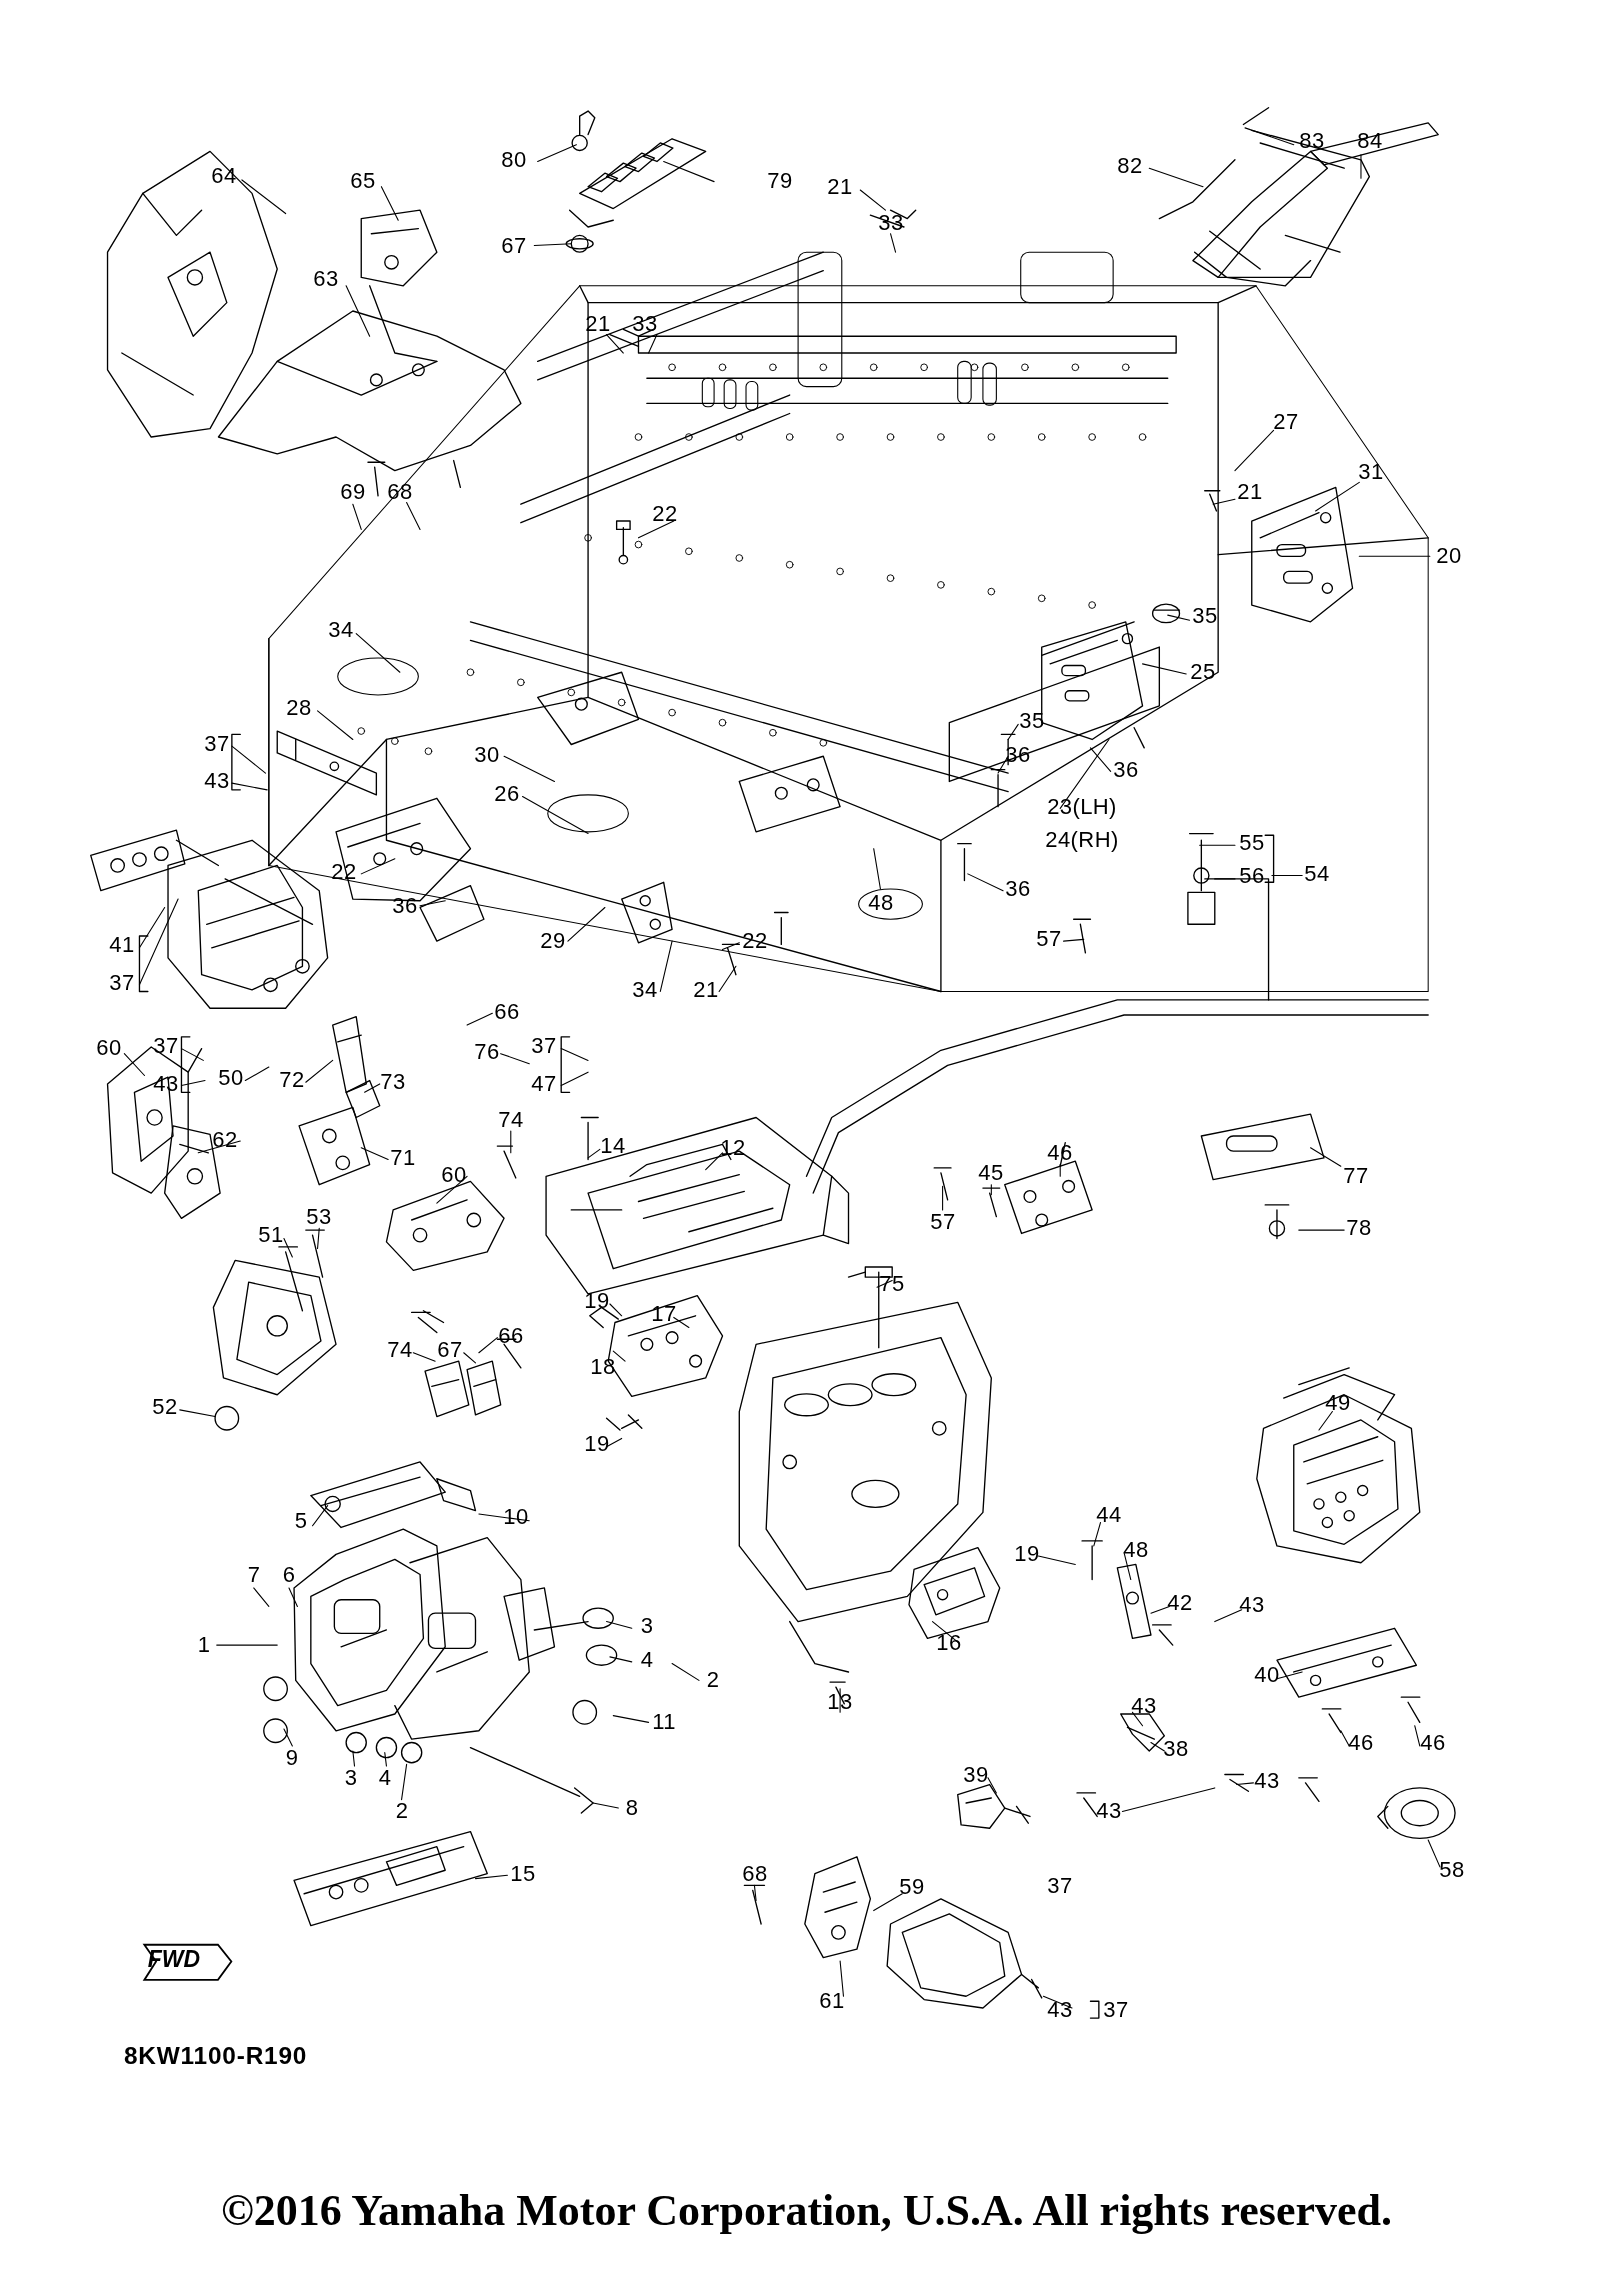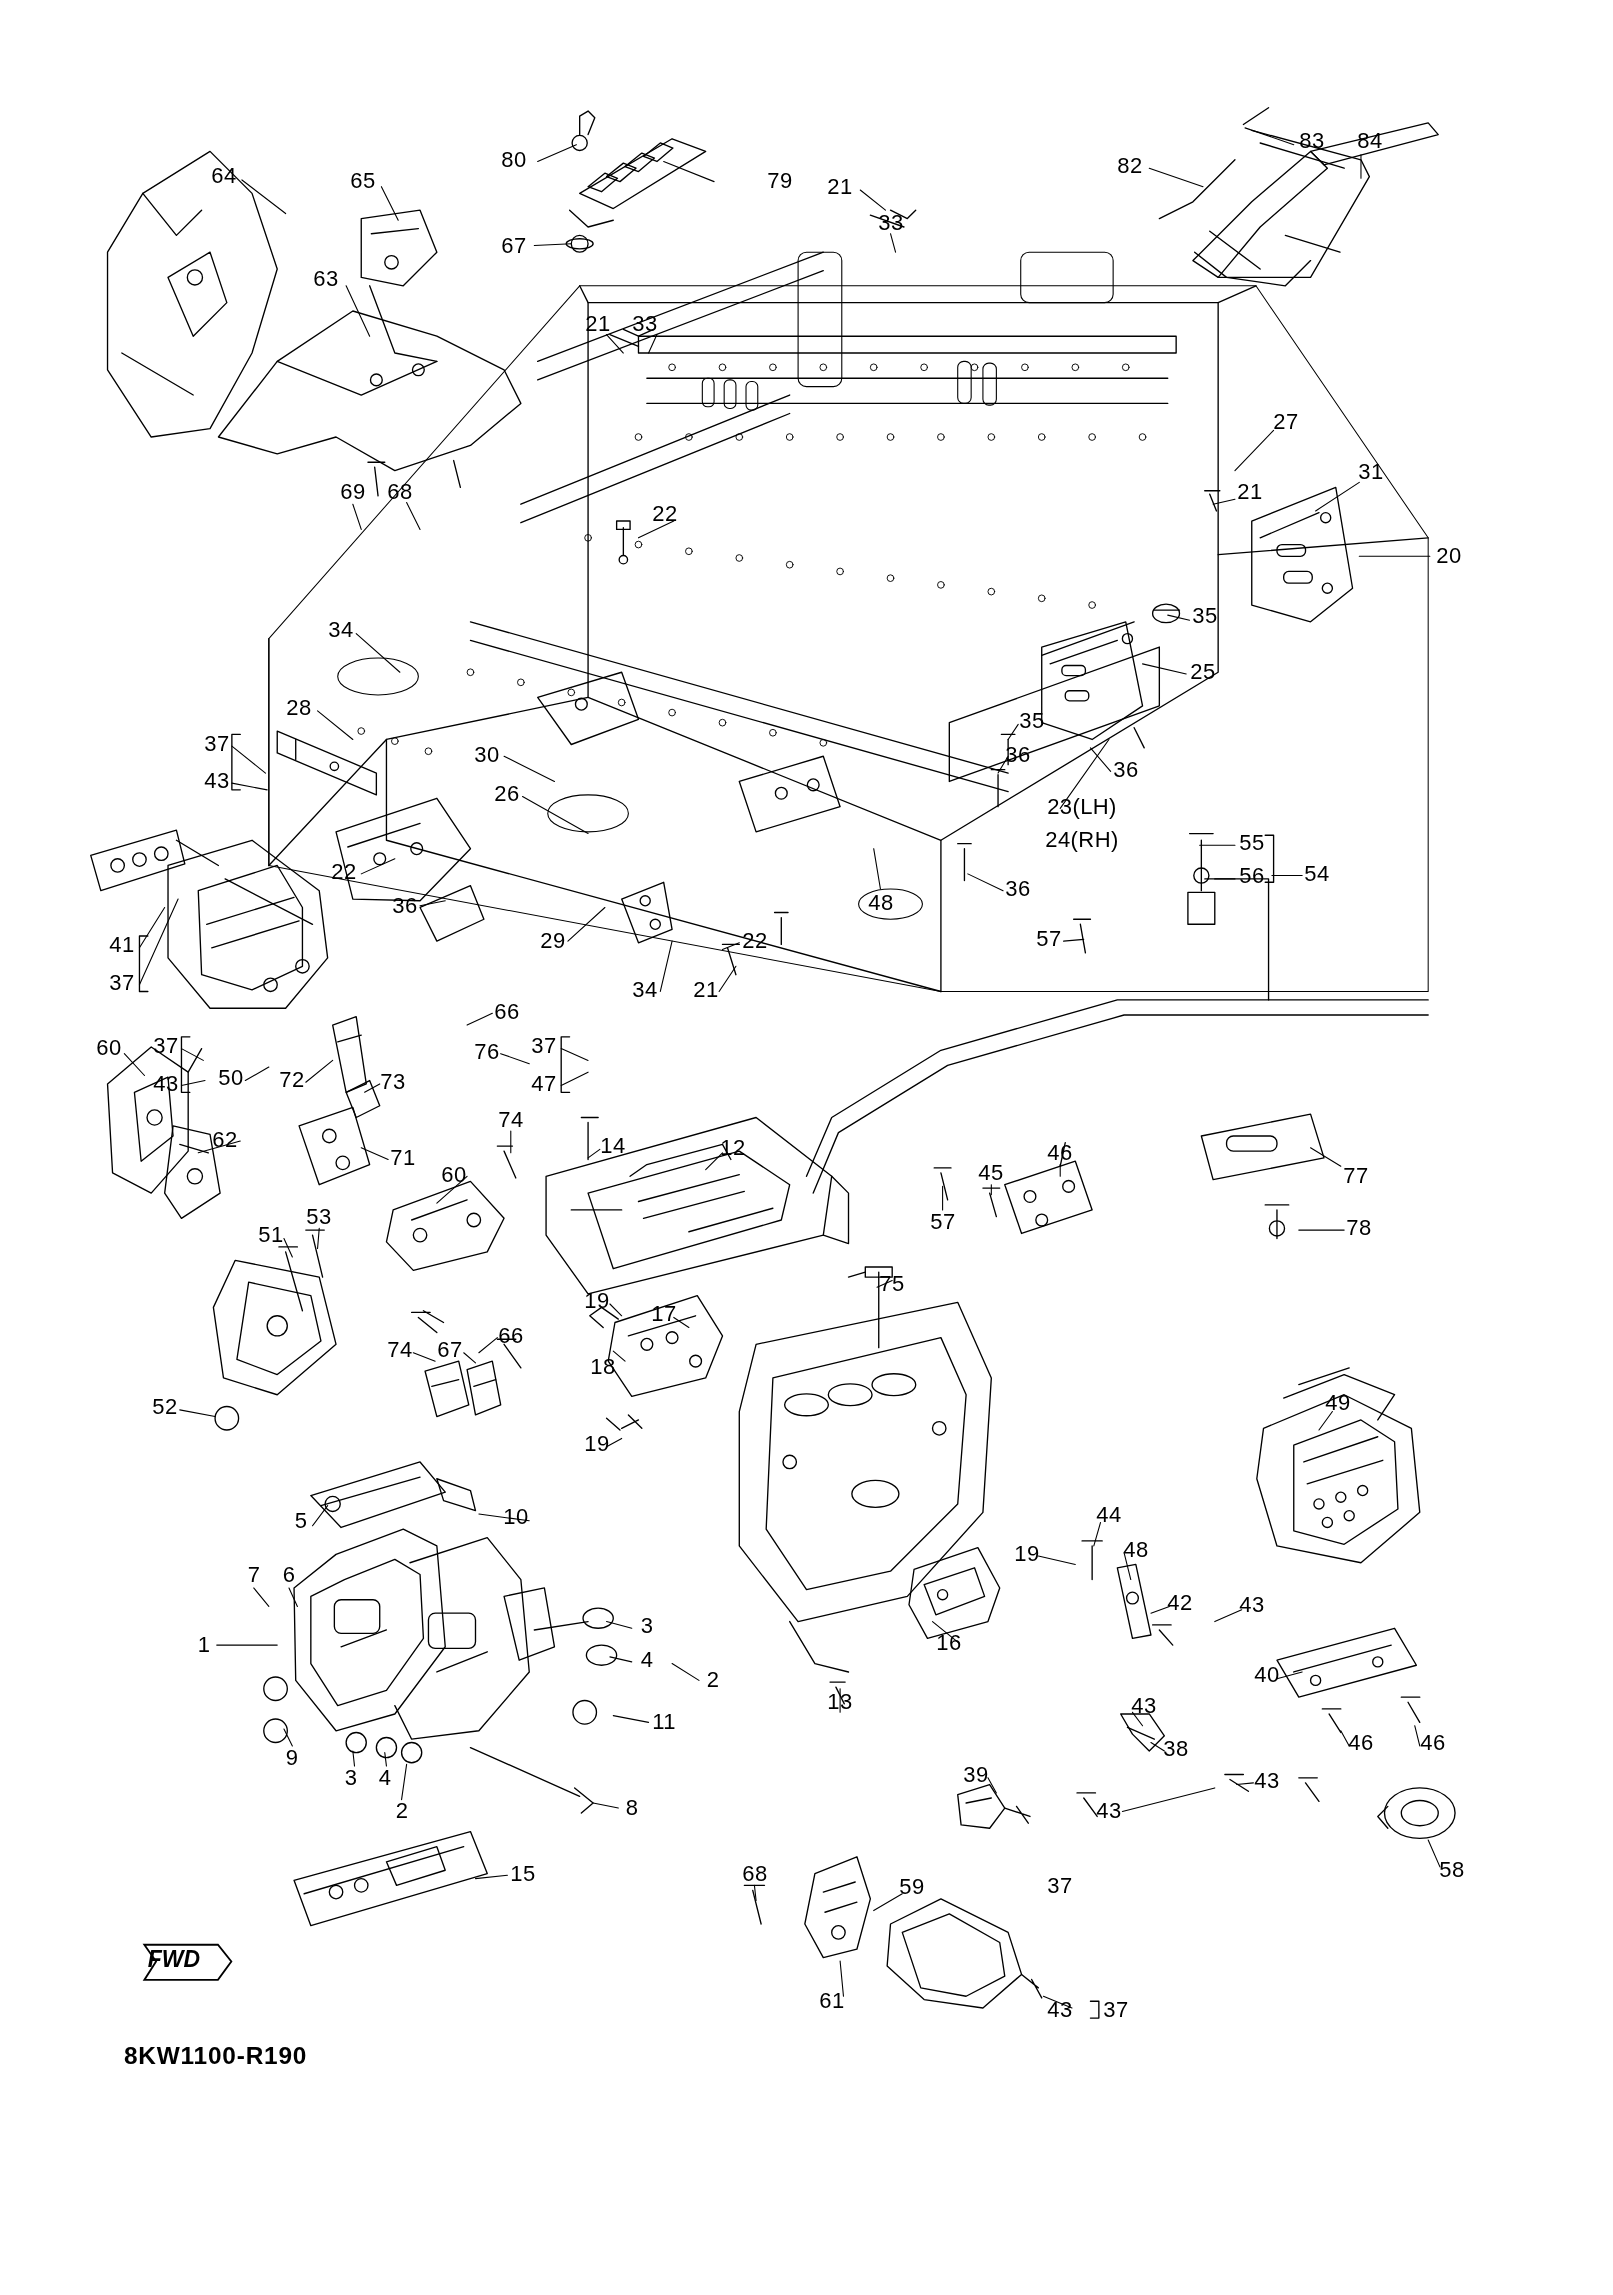--- a/index.html
+++ b/index.html
@@ -750,15 +750,16 @@
       <div class="callout" style="left: 523px; top: 1874px;">15</div>
       <div class="callout" style="left: 755px; top: 1874px;">68</div>
       <div class="callout" style="left: 1060px; top: 1886px;">37</div>
       <div class="callout" style="left: 1452px; top: 1870px;">58</div>
       <div class="callout" style="left: 912px; top: 1887px;">59</div>
       <div class="callout" style="left: 832px; top: 2001px;">61</div>
       <div class="callout" style="left: 1060px; top: 2010px;">43</div>
       <div class="callout" style="left: 1116px; top: 2010px;">37</div>
     </div>
 
+  <div id="copyright-bar">©2016 Yamaha Motor Corporation, U.S.A. All rights reserved.</div>
 
 </div>
 
 
 </body></html>

